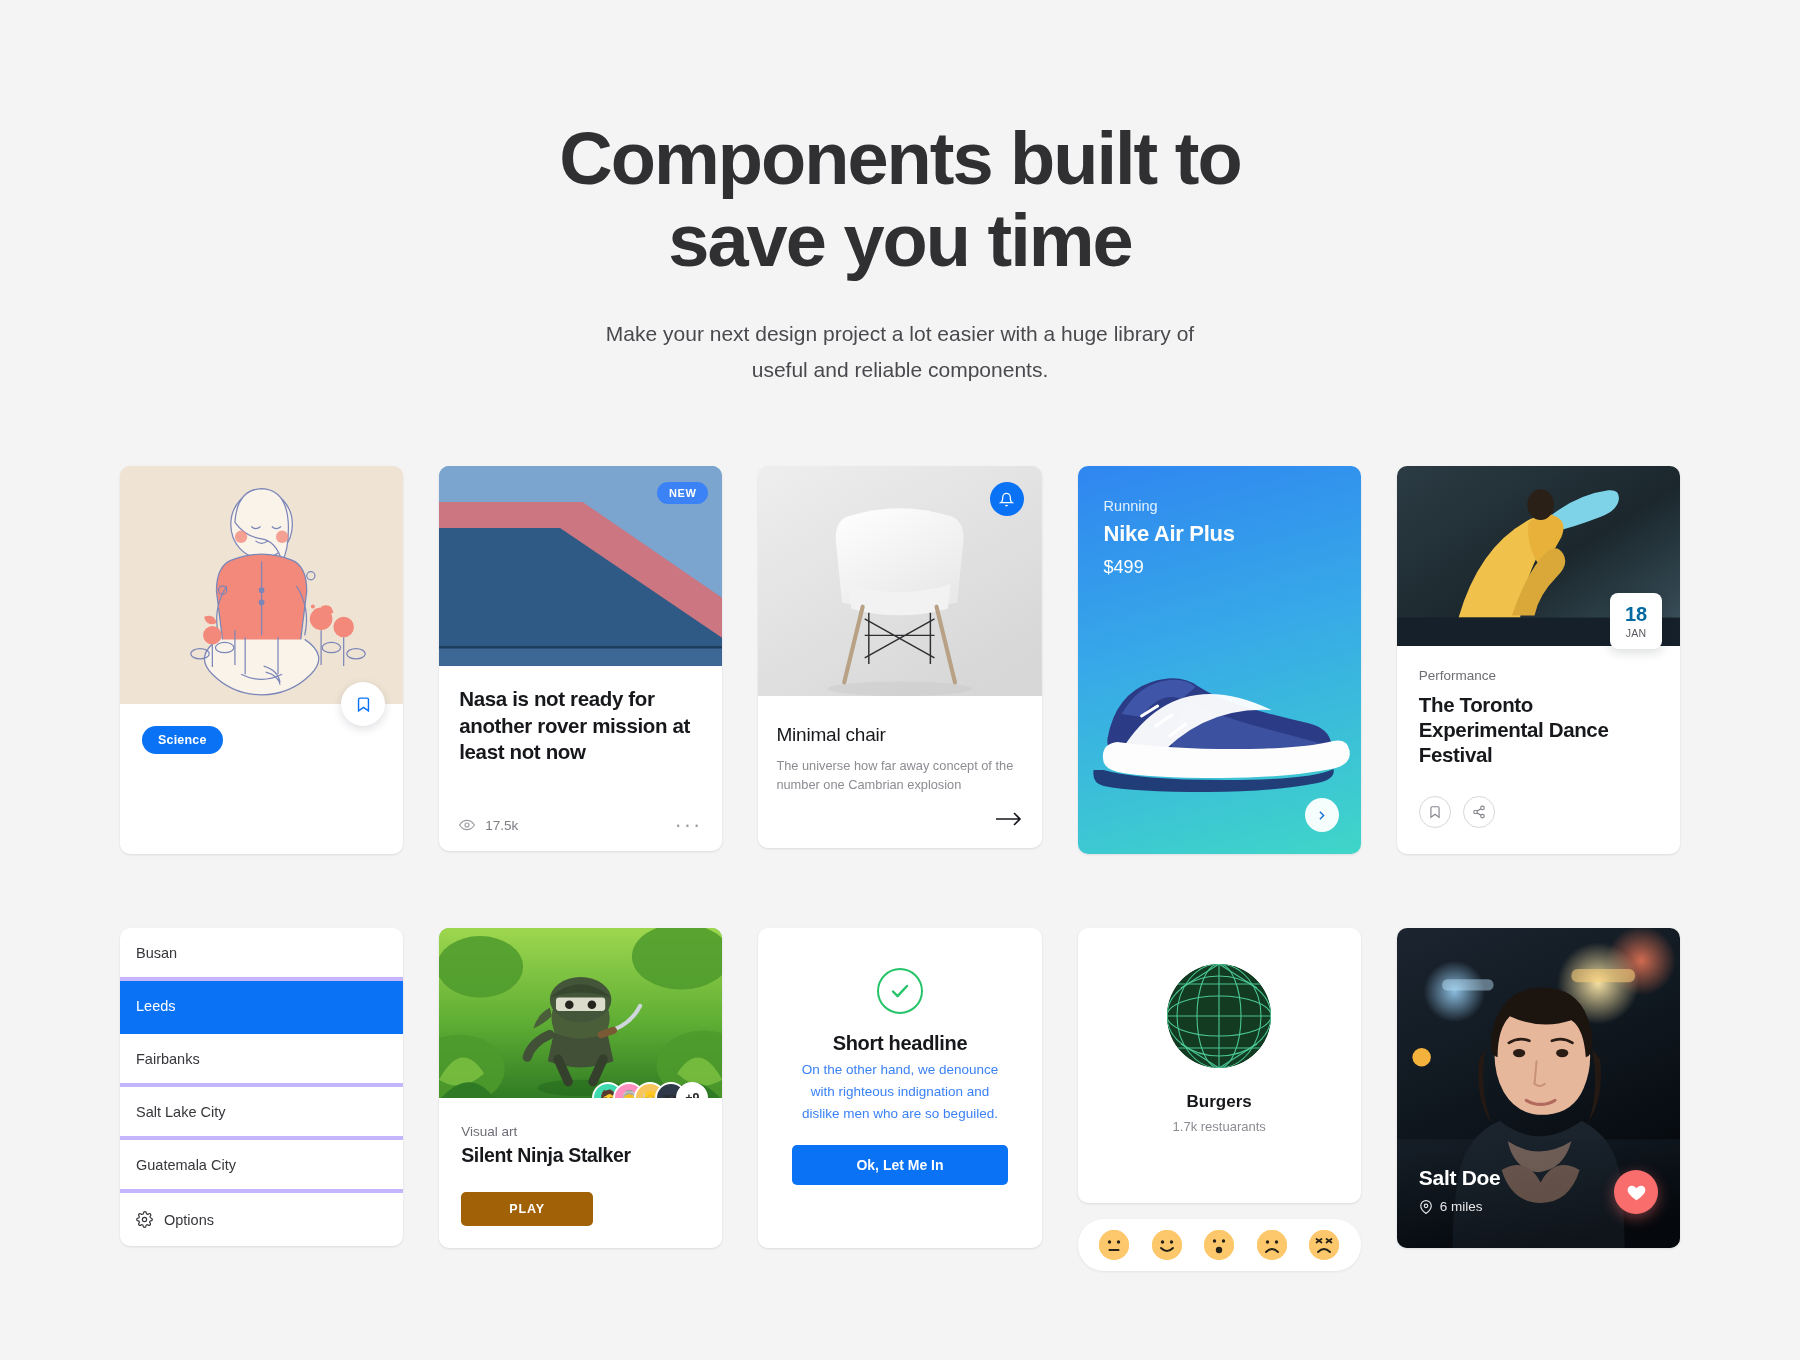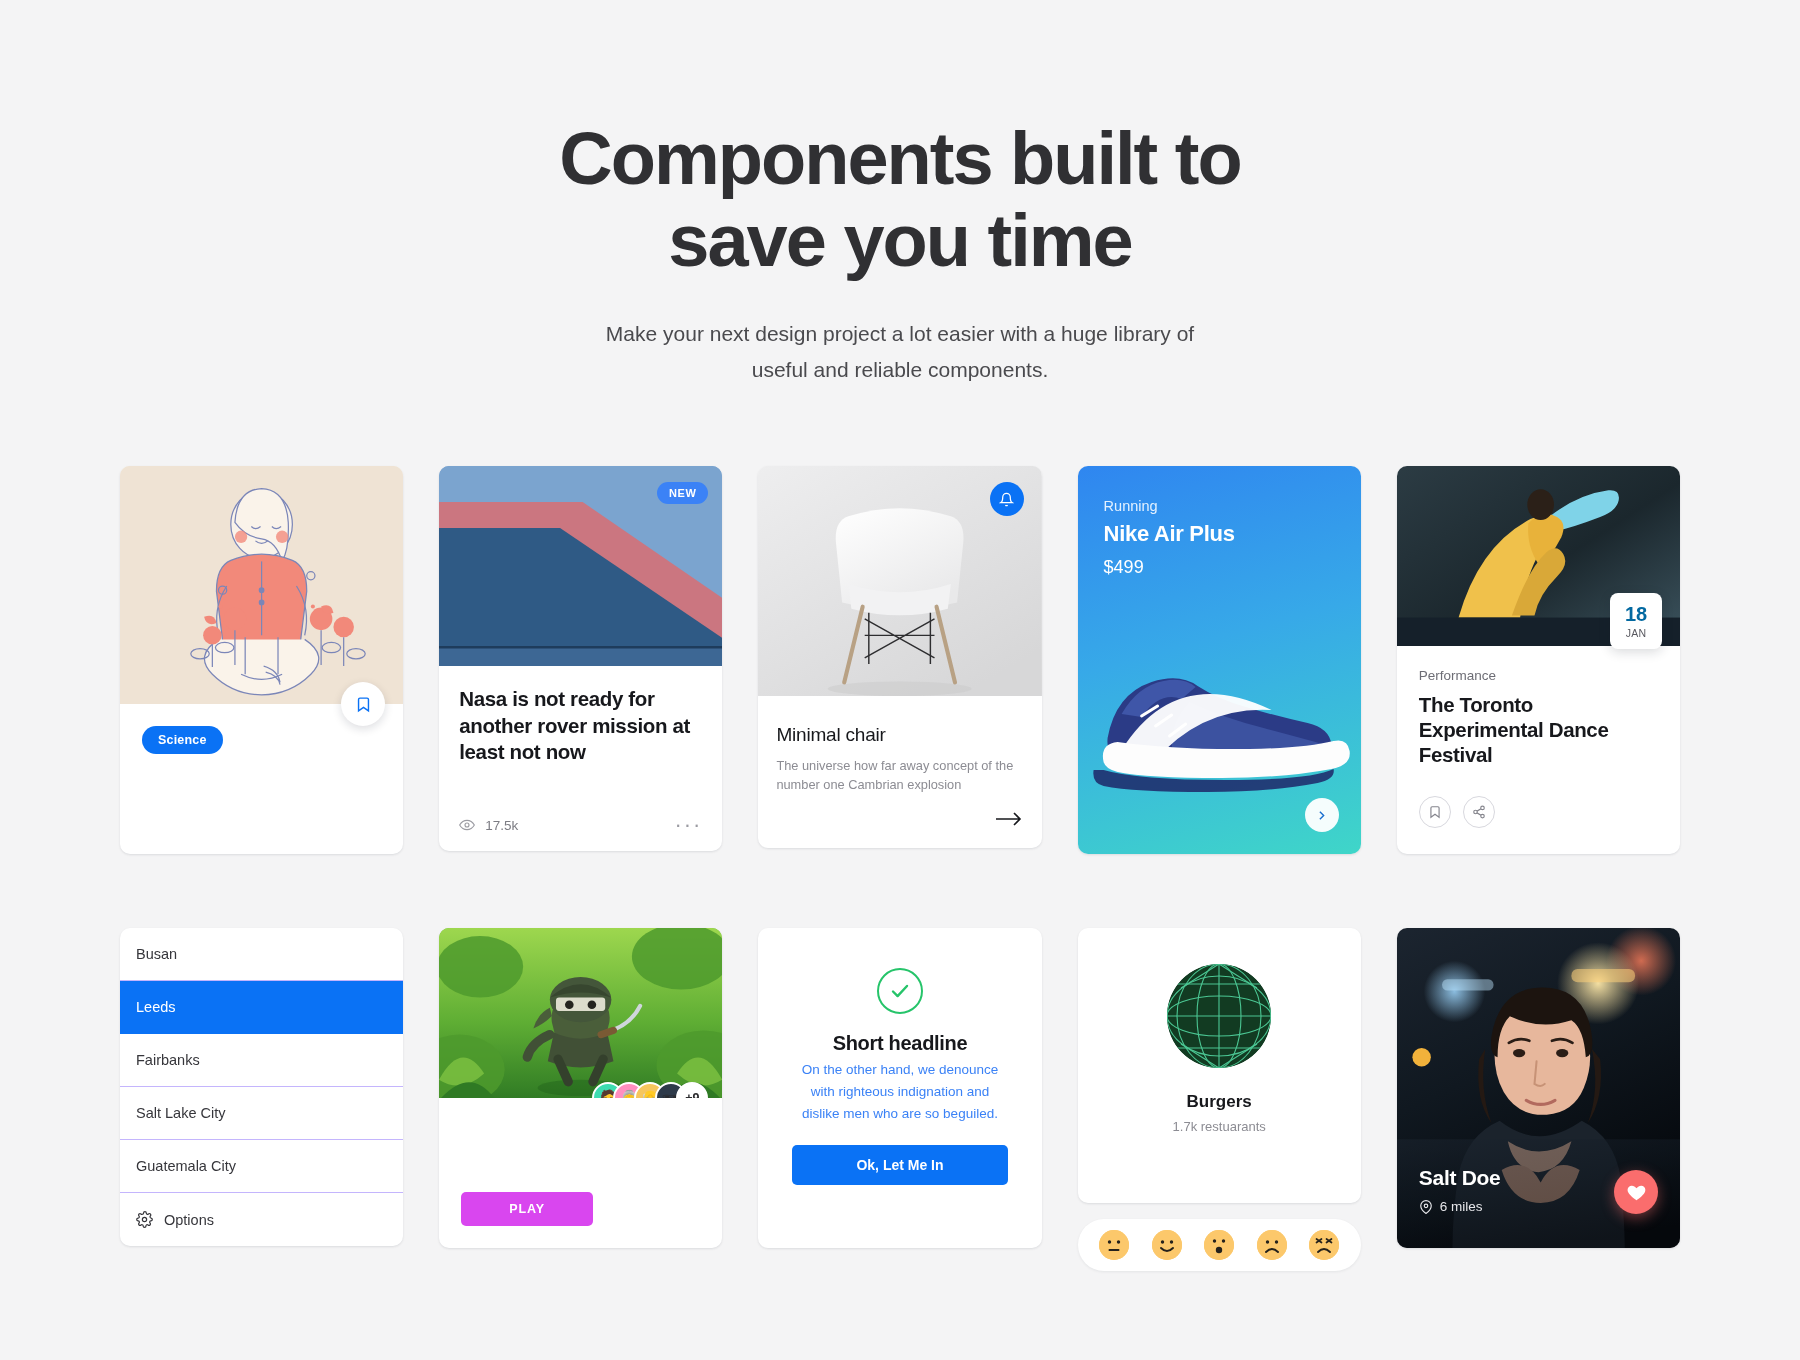--- a/index.html
+++ b/index.html
@@ -156,42 +156,42 @@
   }
 
   
   .row2 { margin-top: 40px; }
 
   
   .c6 { }
   .cityitem {
     height: 53px; display: flex; align-items: center;
     padding: 0 16px; font-size: 14.5px; color: #36363b;
-    border-bottom: 1px solid #c4b5fd;
+    border-bottom: 4px solid #c4b5fd;
   }
   .cityitem.sel { background: #0a72f5; color: #fff; border-bottom-color: #0a72f5; }
   .cityitem.opt { border-bottom: none; gap: 11px; color: #36363b; }
 
   
   .c7 { height: 320px; }
   .c7 .media { height: 170px; position: relative; overflow: hidden; background:#6fbe3c; }
   .avatars { position: absolute; right: 14px; bottom: -16px; display: flex; z-index: 5; }
   .av {
     width: 32px; height: 32px; border-radius: 50%;
     border: 2.5px solid #fff; margin-left: -11px;
     display: flex; align-items: center; justify-content: center;
     font-size: 15px; overflow: hidden;
   }
   .av.more { background: #fff; color: #2b2b2e; font-size: 12.5px; font-weight: 700; }
   .c7 .body { padding: 26px 22px 0 22px; }
   .c7 .kicker { font-size: 13.5px; color: #6d6d75; }
   .c7 h3 { margin-top: 5px; font-size: 19.5px; font-weight: 700; letter-spacing: -.35px; color:#17181c; }
   .btn-play {
     position: absolute; left: 22px; bottom: 22px;
-    background: #d946ef; color: #fff; border: none;
+    background: #a16207; color: #fff; border: none;
     width: 132px; height: 34px; border-radius: 5px;
     font-size: 12.5px; font-weight: 700; letter-spacing: .9px;
     font-family: inherit; cursor: pointer;
   }
 
   
   .c8 { height: 320px; padding: 40px 34px; text-align: center; }
   .check-ring {
     width: 46px; height: 46px; border-radius: 50%;
     border: 2.2px solid #26c46a; margin: 0 auto;
@@ -526,20 +526,24 @@
                 <path d="M276 170 q-30 -34 -54 -2z"></path>
             </g>
           </svg>
           <div class="avatars">
             <span class="av" style="background:#3ddcb0">🧔</span>
             <span class="av" style="background:#ff8fc0">👵</span>
             <span class="av" style="background:#f6c65d">👴</span>
             <span class="av" style="background:#2e3a4a">🕶</span>
             <span class="av more">+9</span>
           </div>
+        </div>
+        <div class="body">
+          <div class="kicker">Visual art</div>
+          <h3>Silent Ninja Stalker</h3>
         </div>
         <button class="btn-play">PLAY</button>
       </div>
     </div>
 
     <div class="col">
       <div class="card c8">
         <div class="check-ring">
           <svg width="24" height="24" viewBox="0 0 24 24" fill="none" stroke="#26c46a" stroke-width="2.4" stroke-linecap="round" stroke-linejoin="round">
             <path d="M5 12.5l4.6 4.6L19 7"></path>

